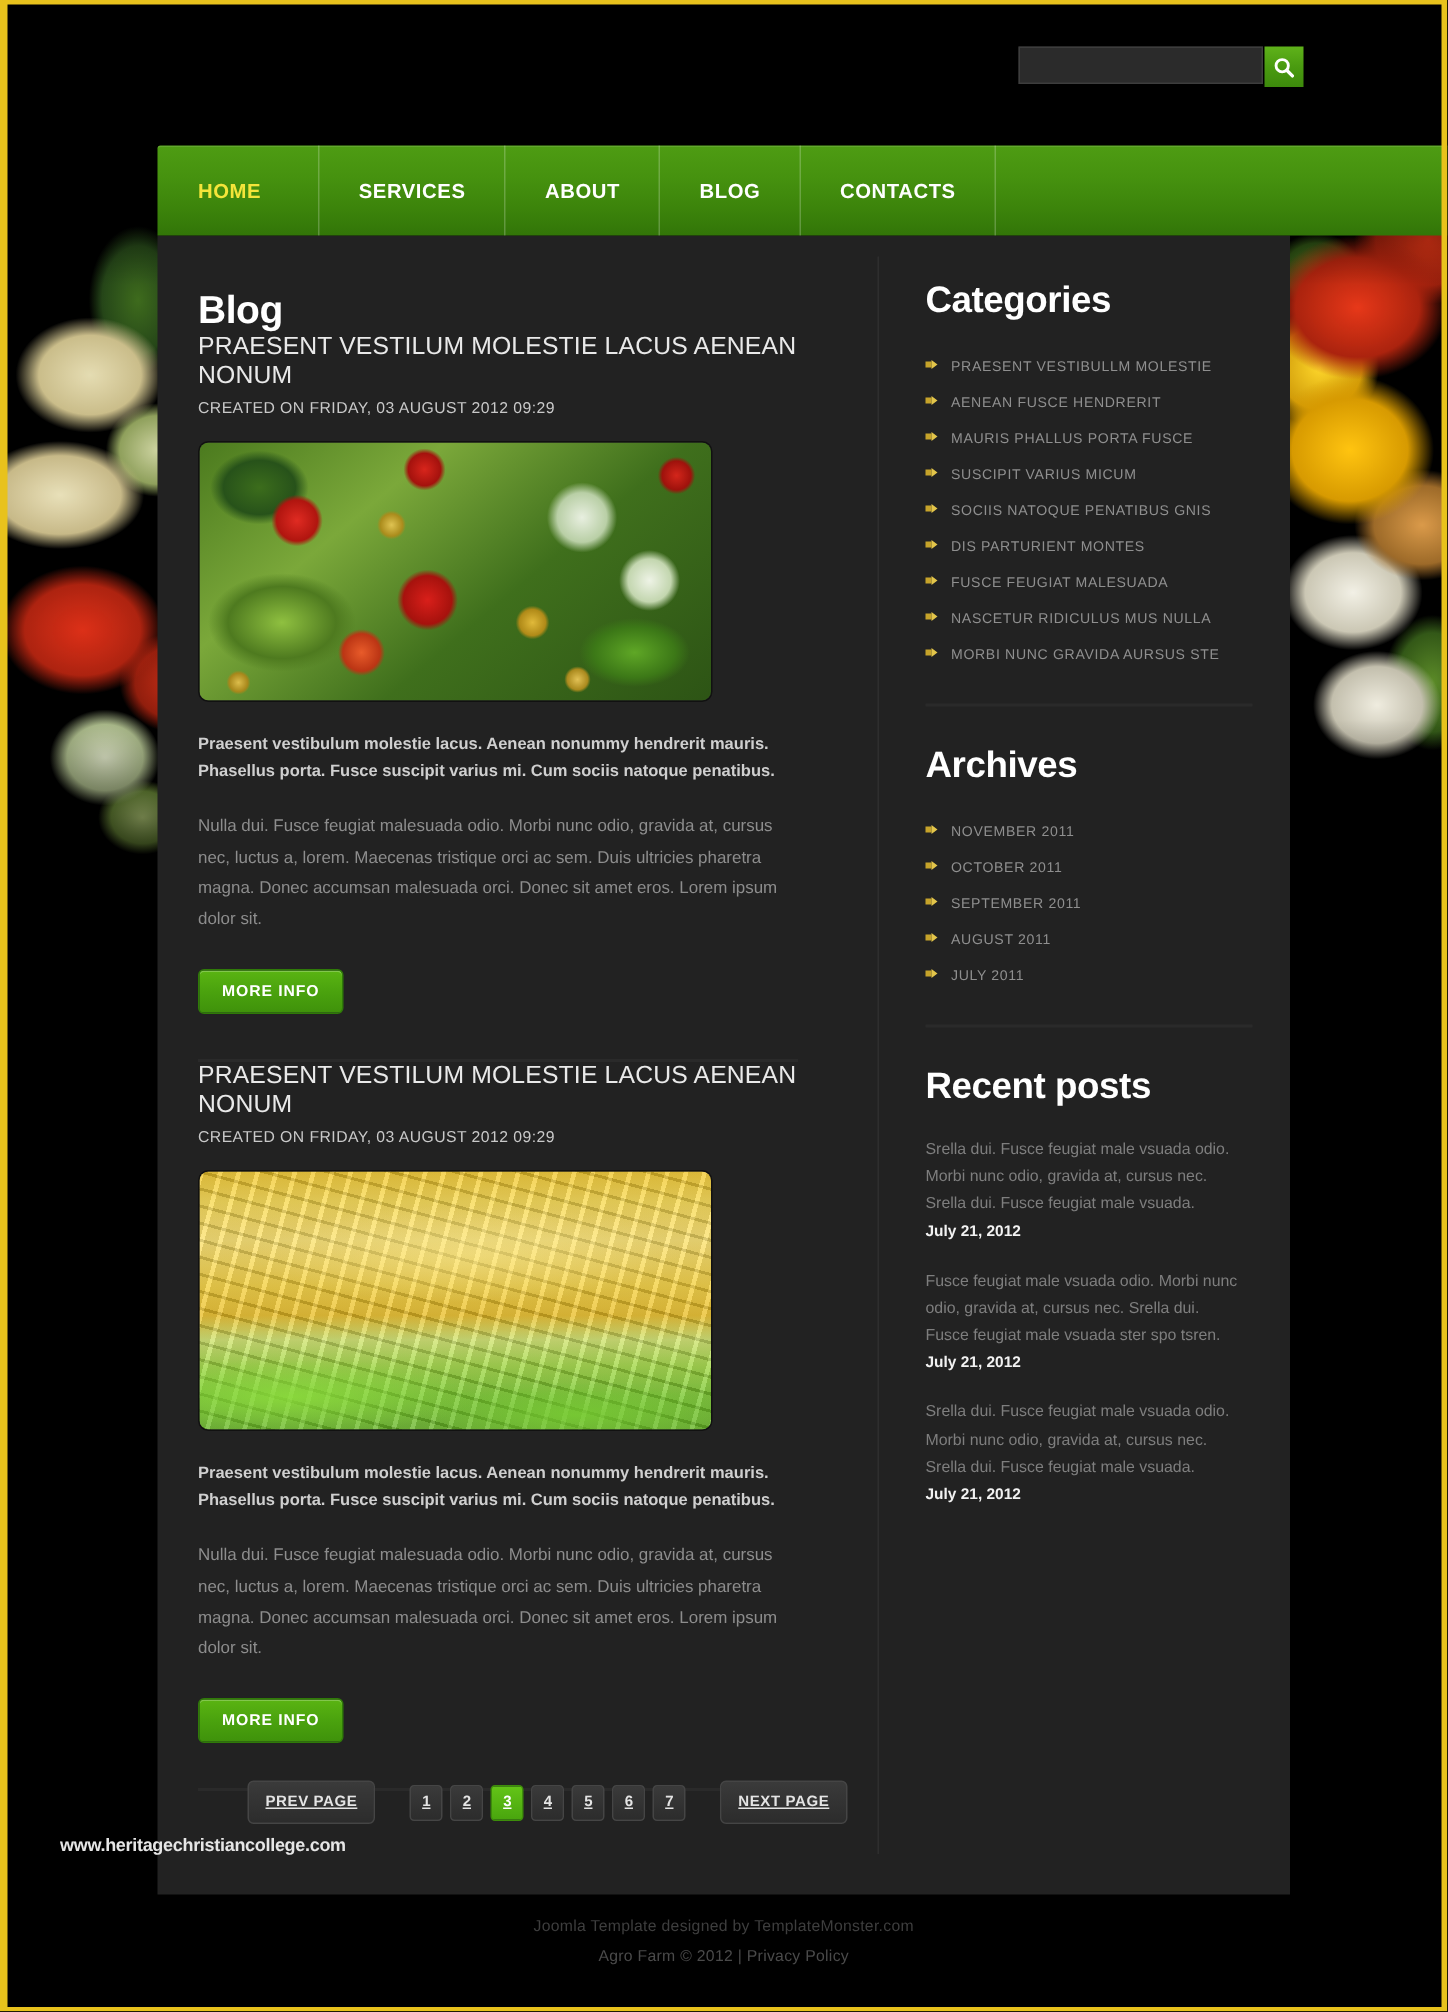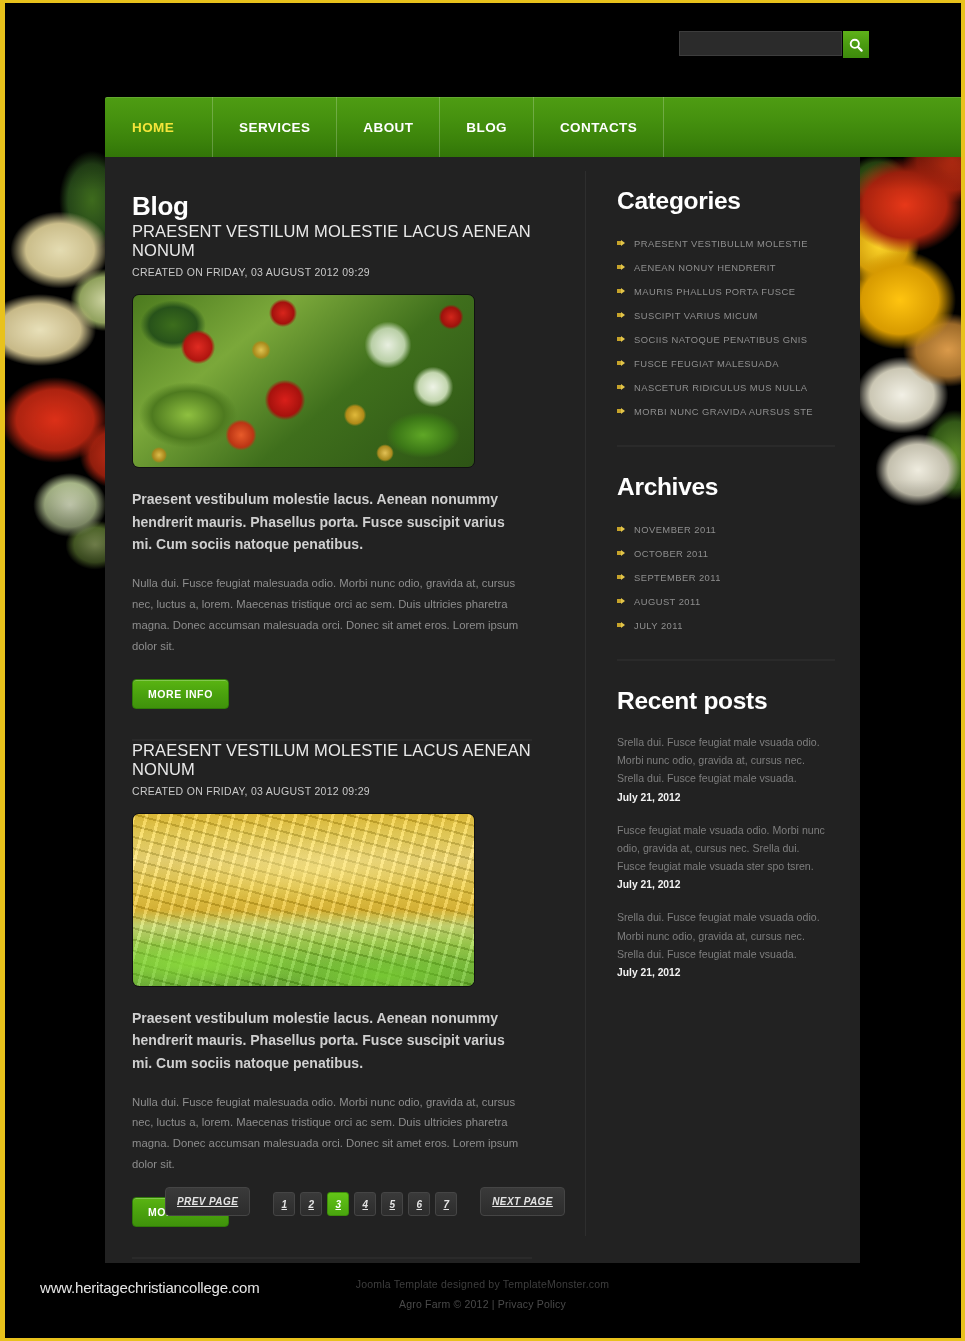--- a/index.html
+++ b/index.html
@@ -268,21 +268,21 @@
     position: absolute; inset: 0;
     background:
       radial-gradient(ellipse 180px 36px at 60px 150px, rgba(140,220,60,.85) 0%, rgba(110,190,40,0) 70%),
       radial-gradient(ellipse 150px 30px at 250px 162px, rgba(120,205,50,.8) 0%, rgba(100,180,35,0) 72%),
       radial-gradient(ellipse 200px 45px at 180px 55px, rgba(255,238,150,.45) 0%, rgba(255,230,120,0) 72%);
   }
 
   .post-para-bold {
     margin-top: 20px;
     color: #cfcfcf;
-    font-size: 14px;
+    font-size: 11px;
     font-weight: bold;
     line-height: 1.62;
     width: 390px;
   }
   .post-para {
     margin-top: 17px;
     color: #8d8d8d;
     font-size: 11.3px;
     line-height: 1.85;
     width: 400px;
@@ -307,23 +307,22 @@
     width: 400px;
     height: 2px;
     background: #2a2a2a;
   }
 
   
   .pagination {
     position: absolute;
     left: 60px; top: 1030px;
     display: flex;
-    align-items: flex-end;
+    align-items: center;
     gap: 5px;
-    font-style: italic;
   }
   .pg-edge {
     background: linear-gradient(to bottom, #3a3a3a, #2c2c2c);
     border: 1px solid #454545;
     border-radius: 4px;
     color: #e4e4e4;
     font-size: 10px;
     font-weight: bold;
     letter-spacing: .4px;
     padding: 8px 11px;
@@ -432,26 +431,27 @@
   }
   .footer-line2 {
     margin-top: 8px;
     color: #4a4a4a;
     font-size: 10.5px;
     letter-spacing: .2px;
   }
   .footer-line2 a { color: #4a4a4a; text-decoration: none; cursor: pointer; text-align: center; }
   .watermark {
     position: absolute;
-    left: 40px; top: 1279px;
+    left: 40px; top: 1223px;
     color: #e6e6e6;
-    font-size: 15px;
+    font-size: 12px;
     letter-spacing: -.2px;
     z-index: 40;
     font-family: "Liberation Sans", sans-serif;
+    font-weight: bold;
   }
 </style>
 </head>
 <body>
 
 <div class="page">
 
   <div class="bg-photo"></div>
   <div class="bg-fade"></div>
 
@@ -527,33 +527,37 @@
 
         <div class="block-gap" style="margin-top:30px">
           <h2 class="side-title">Categories</h2>
           <ul class="side-list">
             <li>
               <span class="bullet"></span>
               <a class="side-link" href="#">PRAESENT VESTIBULLM MOLESTIE</a>
             </li>
             <li>
               <span class="bullet"></span>
-              <a class="side-link" href="#">AENEAN NONUY HENDRERIT</a>
+              <a class="side-link" href="#">AENEAN FUSCE HENDRERIT</a>
             </li>
             <li>
               <span class="bullet"></span>
               <a class="side-link" href="#">MAURIS PHALLUS PORTA FUSCE</a>
             </li>
             <li>
               <span class="bullet"></span>
               <a class="side-link" href="#">SUSCIPIT VARIUS MICUM</a>
             </li>
             <li>
               <span class="bullet"></span>
               <a class="side-link" href="#">SOCIIS NATOQUE PENATIBUS GNIS</a>
+            </li>
+            <li>
+              <span class="bullet"></span>
+              <a class="side-link" href="#">DIS PARTURIENT MONTES</a>
             </li>
             <li>
               <span class="bullet"></span>
               <a class="side-link" href="#">FUSCE FEUGIAT MALESUADA</a>
             </li>
             <li>
               <span class="bullet"></span>
               <a class="side-link" href="#">NASCETUR RIDICULUS MUS NULLA</a>
             </li>
             <li>

